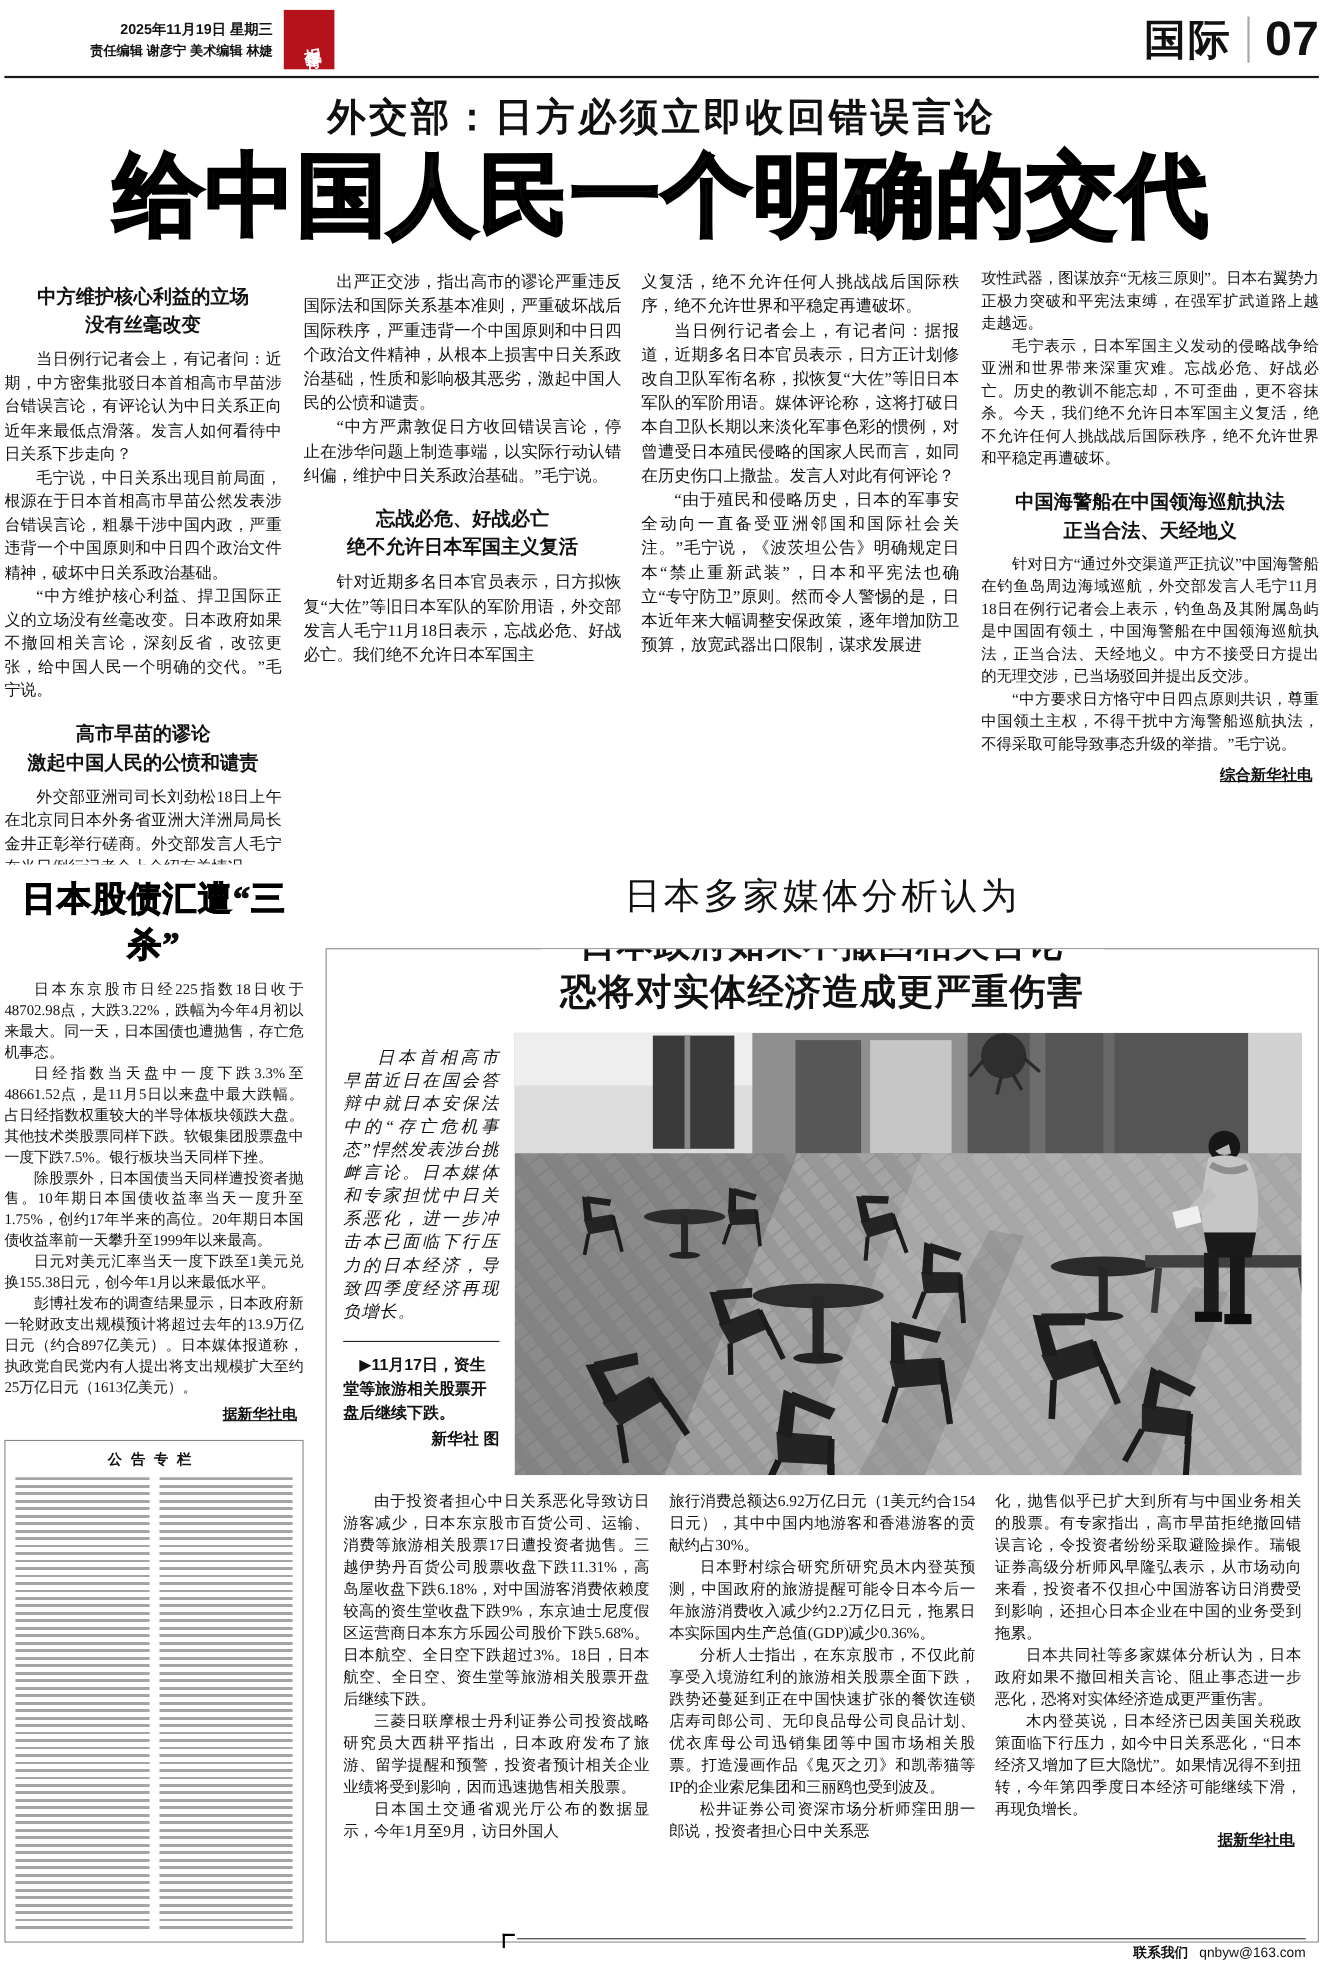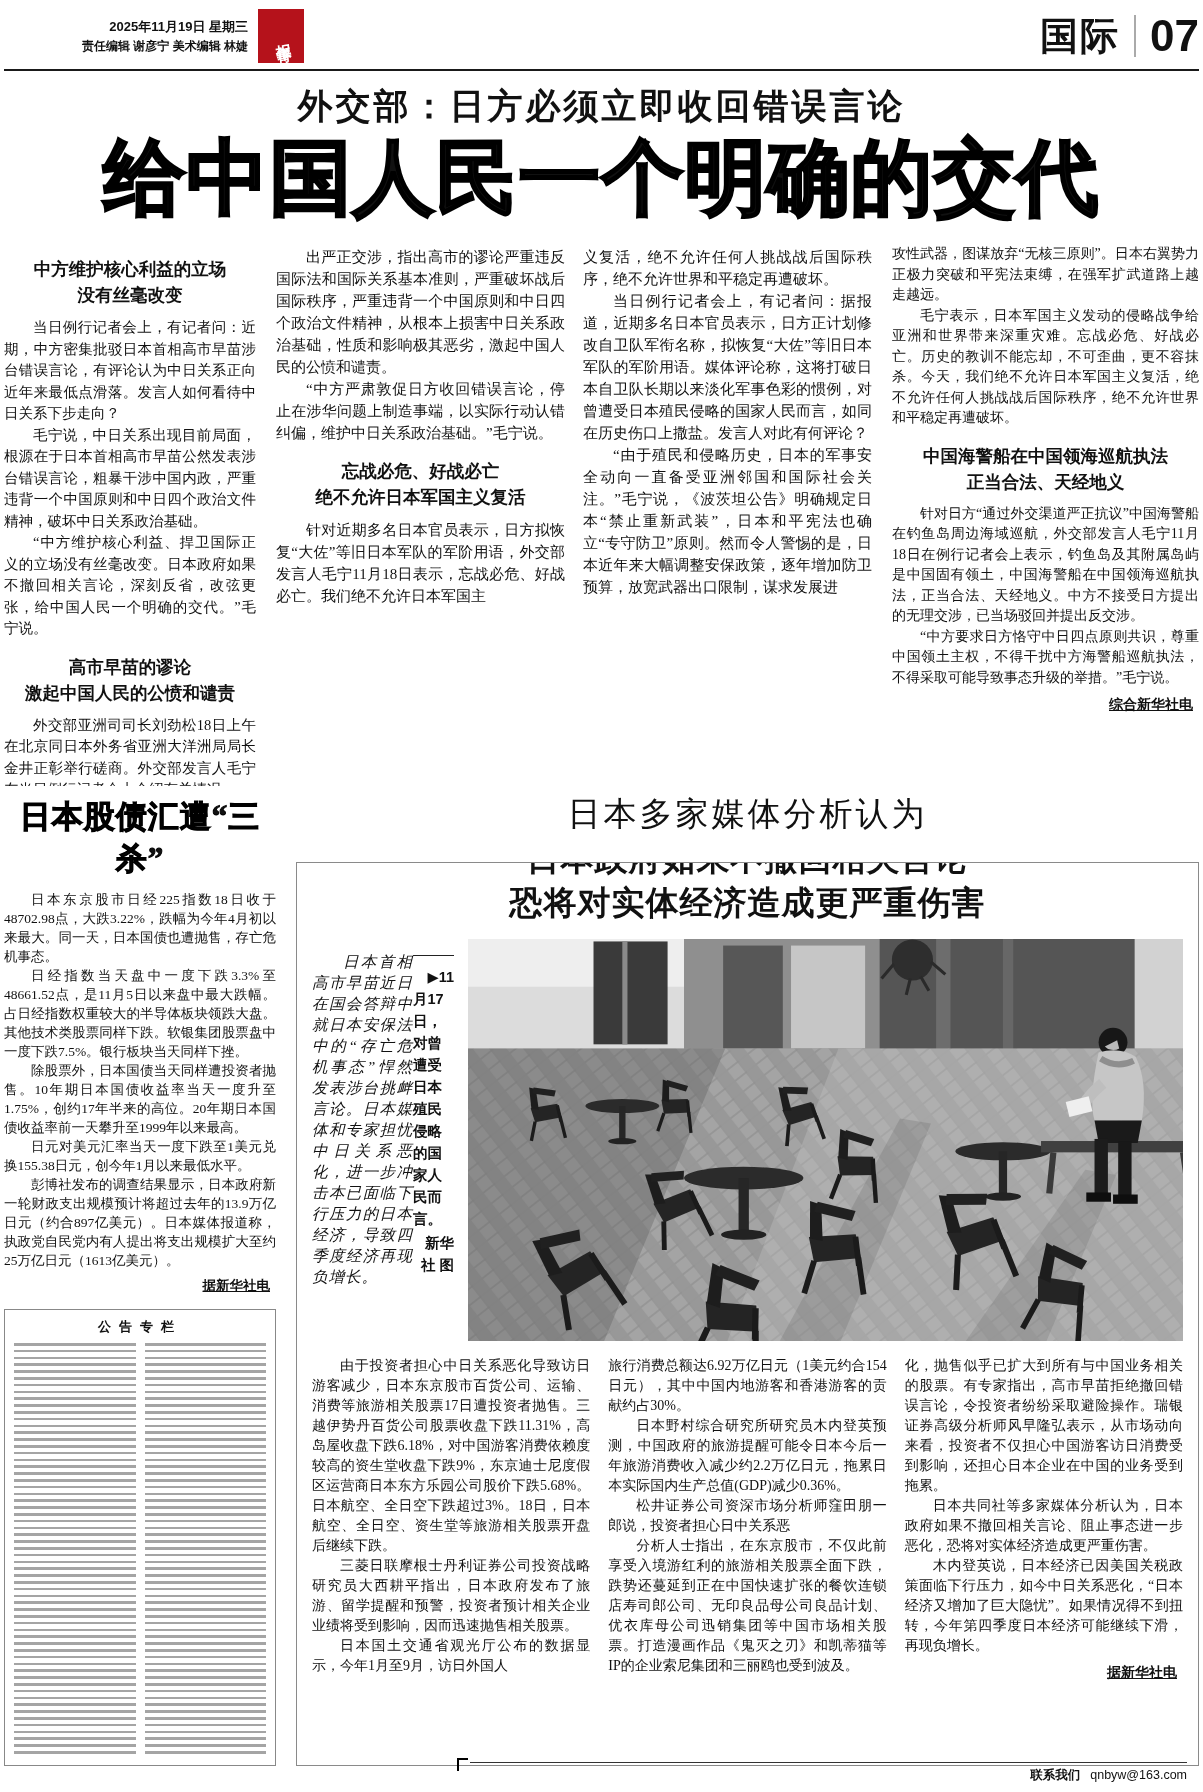--- a/index.html
+++ b/index.html
@@ -63,21 +63,21 @@
     opacity:.5; }
 
   
   .right-col { flex:1; display:flex; flex-direction:column; }
   .s3-kicker { text-align:center; font-size:33px; font-weight:400; letter-spacing:3px; line-height:44px; }
   .s3-box { border:1.5px solid #8a8a8a; margin-top:26px; flex:1; padding:0 15px 12px;
     display:flex; flex-direction:column; overflow:hidden; }
   .s3-headline { margin:-26px auto 0; background:#fff; padding:0 18px; text-align:center;
     font-size:33px; line-height:44px; font-weight:900; white-space:pre-line; letter-spacing:1px; }
   .s3-top { display:flex; gap:14px; margin-top:14px; }
-  .s3-notecol { width:142px; flex:none; display:flex; flex-direction:row; }
+  .s3-notecol { width:142px; flex:none; display:flex; flex-direction:column; }
   .s3-note { font-style:italic; font-size:15.5px; line-height:21px; letter-spacing:1px;
     text-align:justify; text-indent:2em; padding-top:12px; }
   .s3-capwrap { border-top:1.5px solid #222; margin-top:16px; padding-top:10px;
     font-family:"Liberation Sans","DejaVu Sans",sans-serif; font-weight:700;
     font-size:14.5px; line-height:22px; }
   .s3-cap p { text-indent:1em; }
   .s3-credit { text-align:right; margin-top:2px; }
   .photo-wrap { flex:1; height:402px; background:#9c9c9c; }
   .photo-wrap svg { display:block; width:100%; height:100%; }
   .s3-cols { display:flex; gap:18px; margin-top:15px; flex:1; overflow:hidden; }
@@ -181,21 +181,21 @@
       <div class="s3-kicker sans">日本多家媒体分析认为</div>
       <div class="s3-box">
         <div class="s3-headline">日本政府如果不撤回相关言论
 恐将对实体经济造成更严重伤害</div>
 
         <div class="s3-top">
           <div class="s3-notecol">
             <div class="s3-note">日本首相高市早苗近日在国会答辩中就日本安保法中的“存亡危机事态”悍然发表涉台挑衅言论。日本媒体和专家担忧中日关系恶化，进一步冲击本已面临下行压力的日本经济，导致四季度经济再现负增长。</div>
             <div class="s3-capwrap">
               <div class="s3-cap">
-                <p>▶11月17日，对曾遭受日本殖民侵略的国家人民而言。</p>
+                <p>▶11月17日，资生堂等旅游相关股票开盘后继续下跌。</p>
               </div>
               <div class="s3-credit">新华社 图</div>
             </div>
           </div>
 
           <div class="photo-wrap">
             <svg viewBox="0 0 695 402" preserveAspectRatio="xMidYMid slice">
               <defs>
                 <pattern id="brick" width="26" height="13" patternUnits="userSpaceOnUse" patternTransform="rotate(-38)">
                   <rect width="26" height="13" fill="#8f8f8f"></rect>
@@ -273,22 +273,22 @@
 
         <div class="s3-cols">
           <div>
             <p>由于投资者担心中日关系恶化导致访日游客减少，日本东京股市百货公司、运输、消费等旅游相关股票17日遭投资者抛售。三越伊势丹百货公司股票收盘下跌11.31%，高岛屋收盘下跌6.18%，对中国游客消费依赖度较高的资生堂收盘下跌9%，东京迪士尼度假区运营商日本东方乐园公司股价下跌5.68%。日本航空、全日空下跌超过3%。18日，日本航空、全日空、资生堂等旅游相关股票开盘后继续下跌。</p>
             <p>三菱日联摩根士丹利证券公司投资战略研究员大西耕平指出，日本政府发布了旅游、留学提醒和预警，投资者预计相关企业业绩将受到影响，因而迅速抛售相关股票。</p>
             <p>日本国土交通省观光厅公布的数据显示，今年1月至9月，访日外国人</p>
           </div>
           <div>
             <p style="text-indent:0">旅行消费总额达6.92万亿日元（1美元约合154日元），其中中国内地游客和香港游客的贡献约占30%。</p>
             <p>日本野村综合研究所研究员木内登英预测，中国政府的旅游提醒可能令日本今后一年旅游消费收入减少约2.2万亿日元，拖累日本实际国内生产总值(GDP)减少0.36%。</p>
+            <p>分析人士指出，在东京股市，不仅此前享受入境游红利的旅游相关股票全面下跌，跌势还蔓延到正在中国快速扩张的餐饮连锁店寿司郎公司、无印良品母公司良品计划、优衣库母公司迅销集团等中国市场相关股票。打造漫画作品《鬼灭之刃》和凯蒂猫等IP的企业索尼集团和三丽鸥也受到波及。</p>
             <p>松井证券公司资深市场分析师窪田朋一郎说，投资者担心日中关系恶</p>
-            <p>分析人士指出，在东京股市，不仅此前享受入境游红利的旅游相关股票全面下跌，跌势还蔓延到正在中国快速扩张的餐饮连锁店寿司郎公司、无印良品母公司良品计划、优衣库母公司迅销集团等中国市场相关股票。打造漫画作品《鬼灭之刃》和凯蒂猫等IP的企业索尼集团和三丽鸥也受到波及。</p>
           </div>
           <div>
             <p style="text-indent:0">化，抛售似乎已扩大到所有与中国业务相关的股票。有专家指出，高市早苗拒绝撤回错误言论，令投资者纷纷采取避险操作。瑞银证券高级分析师风早隆弘表示，从市场动向来看，投资者不仅担心中国游客访日消费受到影响，还担心日本企业在中国的业务受到拖累。</p>
             <p>日本共同社等多家媒体分析认为，日本政府如果不撤回相关言论、阻止事态进一步恶化，恐将对实体经济造成更严重伤害。</p>
             <p>木内登英说，日本经济已因美国关税政策面临下行压力，如今中日关系恶化，“日本经济又增加了巨大隐忧”。如果情况得不到扭转，今年第四季度日本经济可能继续下滑，再现负增长。</p>
             <div class="byline">据新华社电</div>
           </div>
         </div>
       </div>
     </div>

